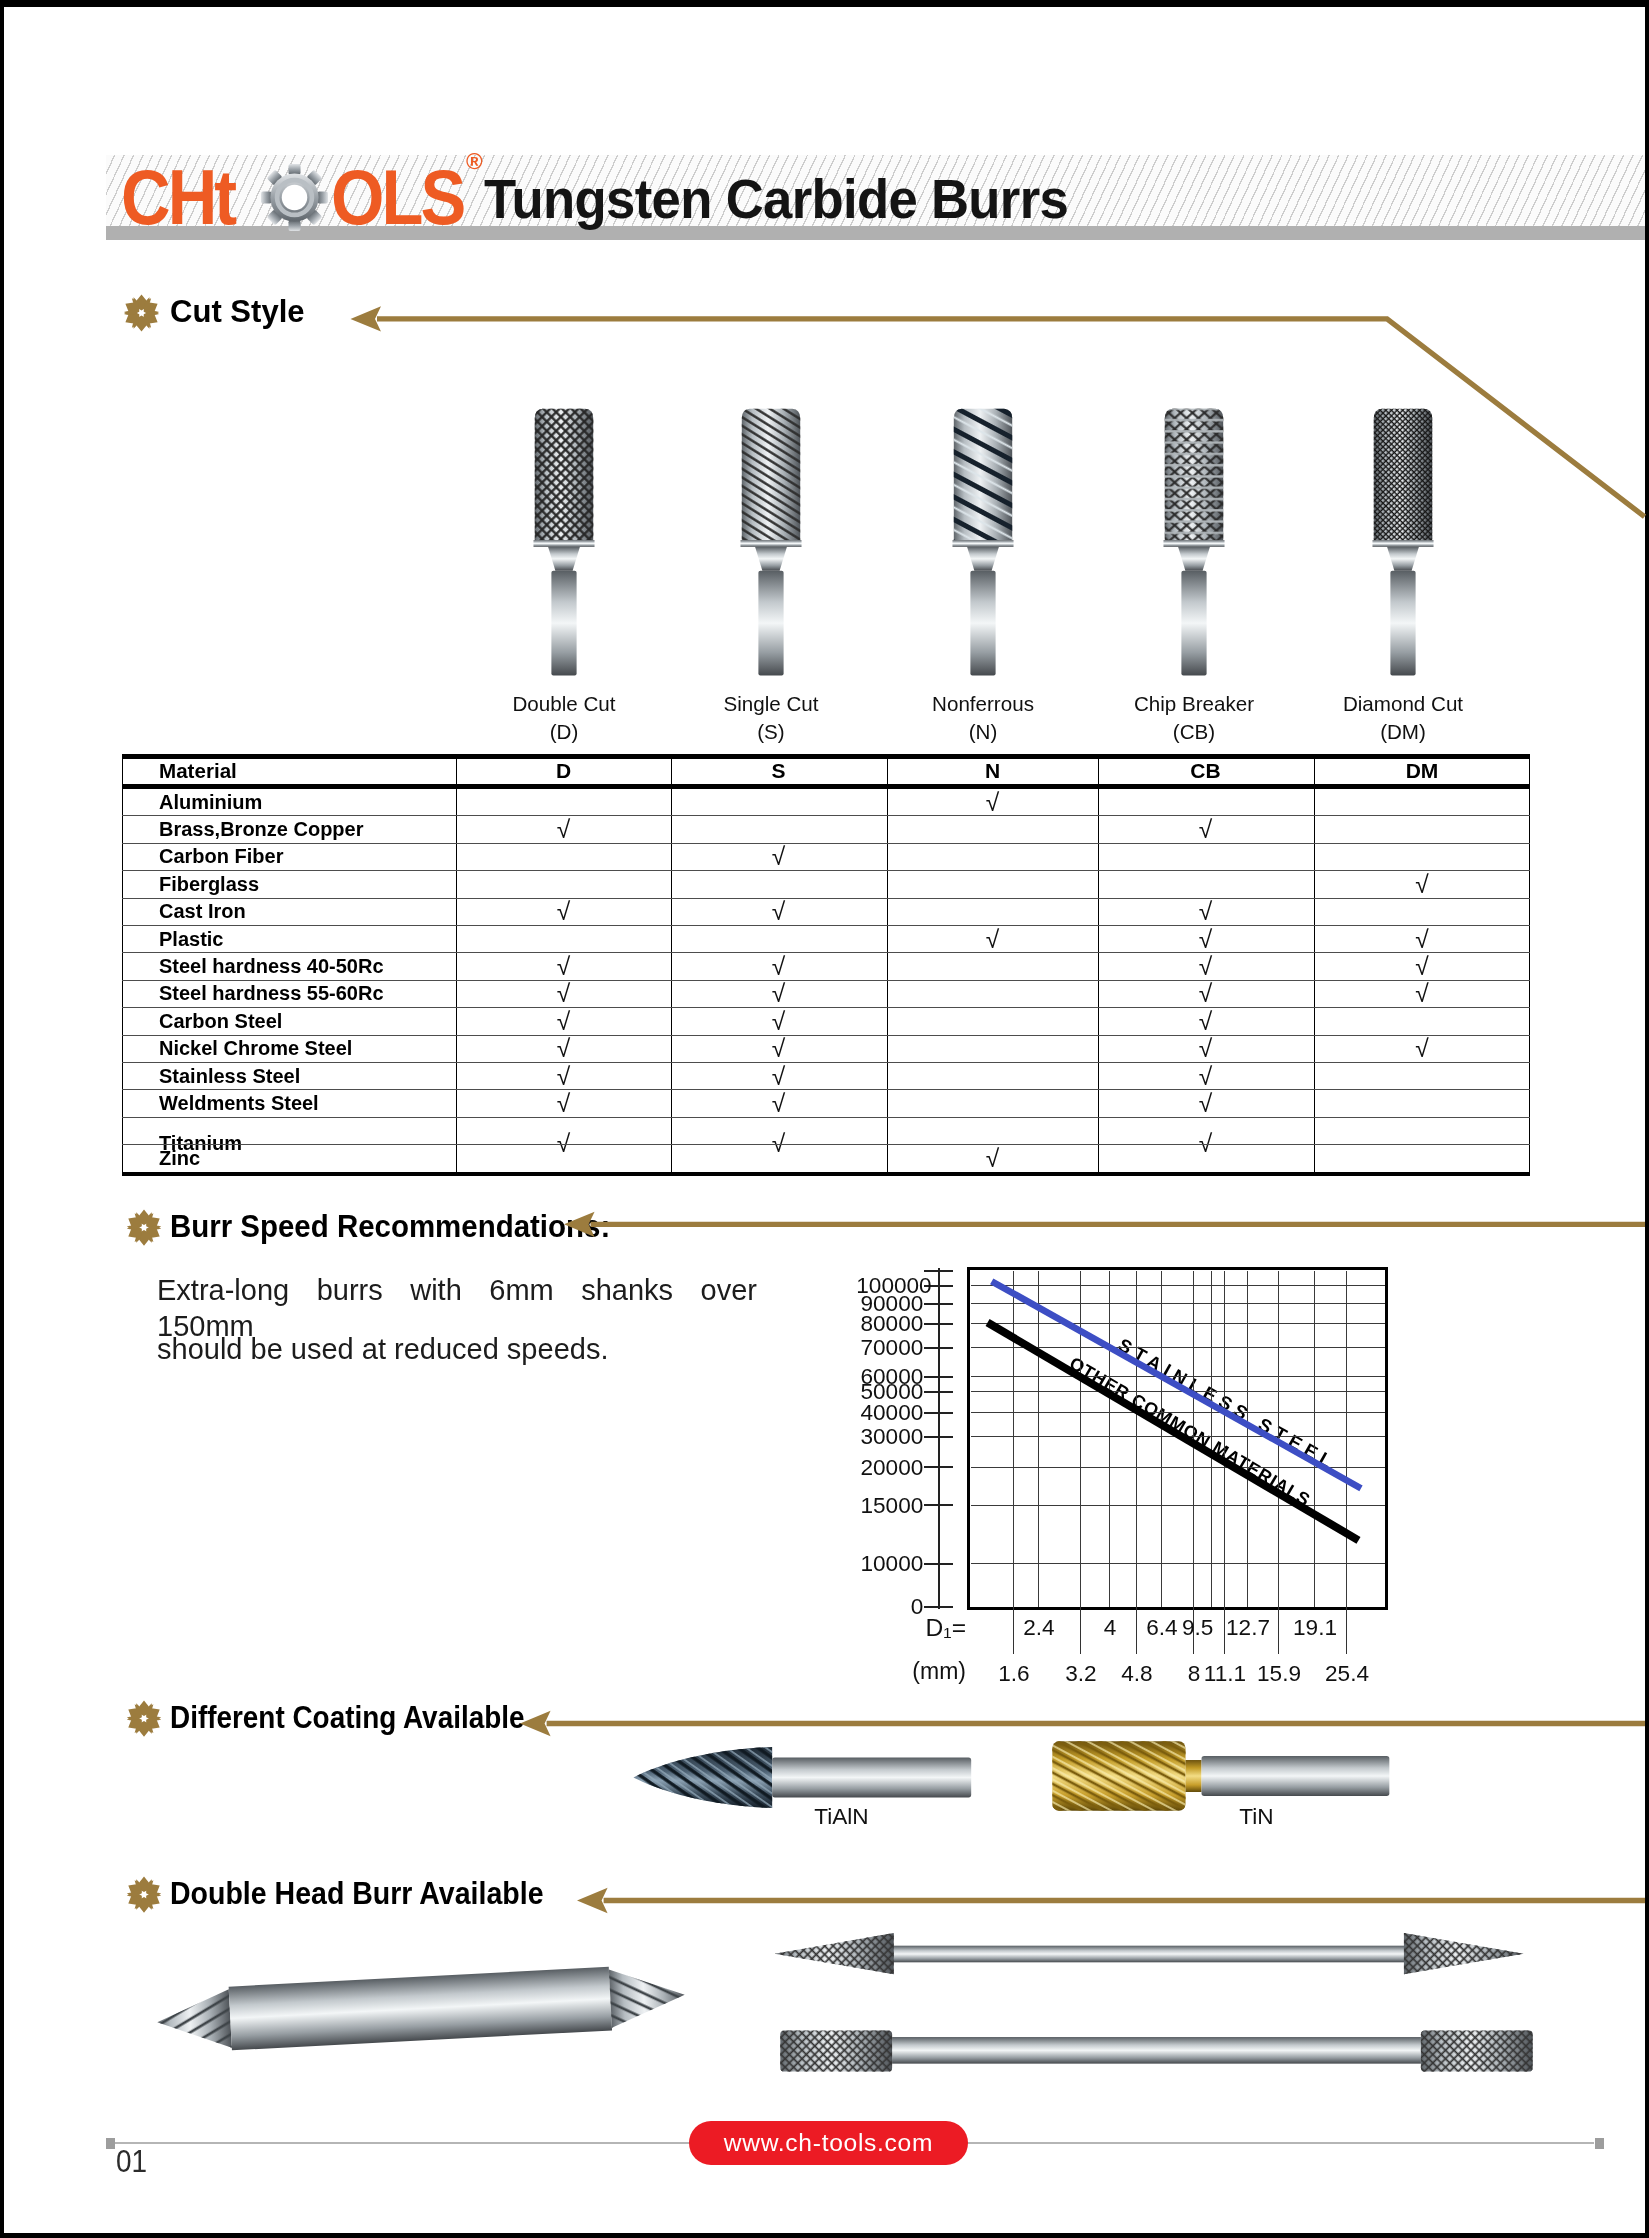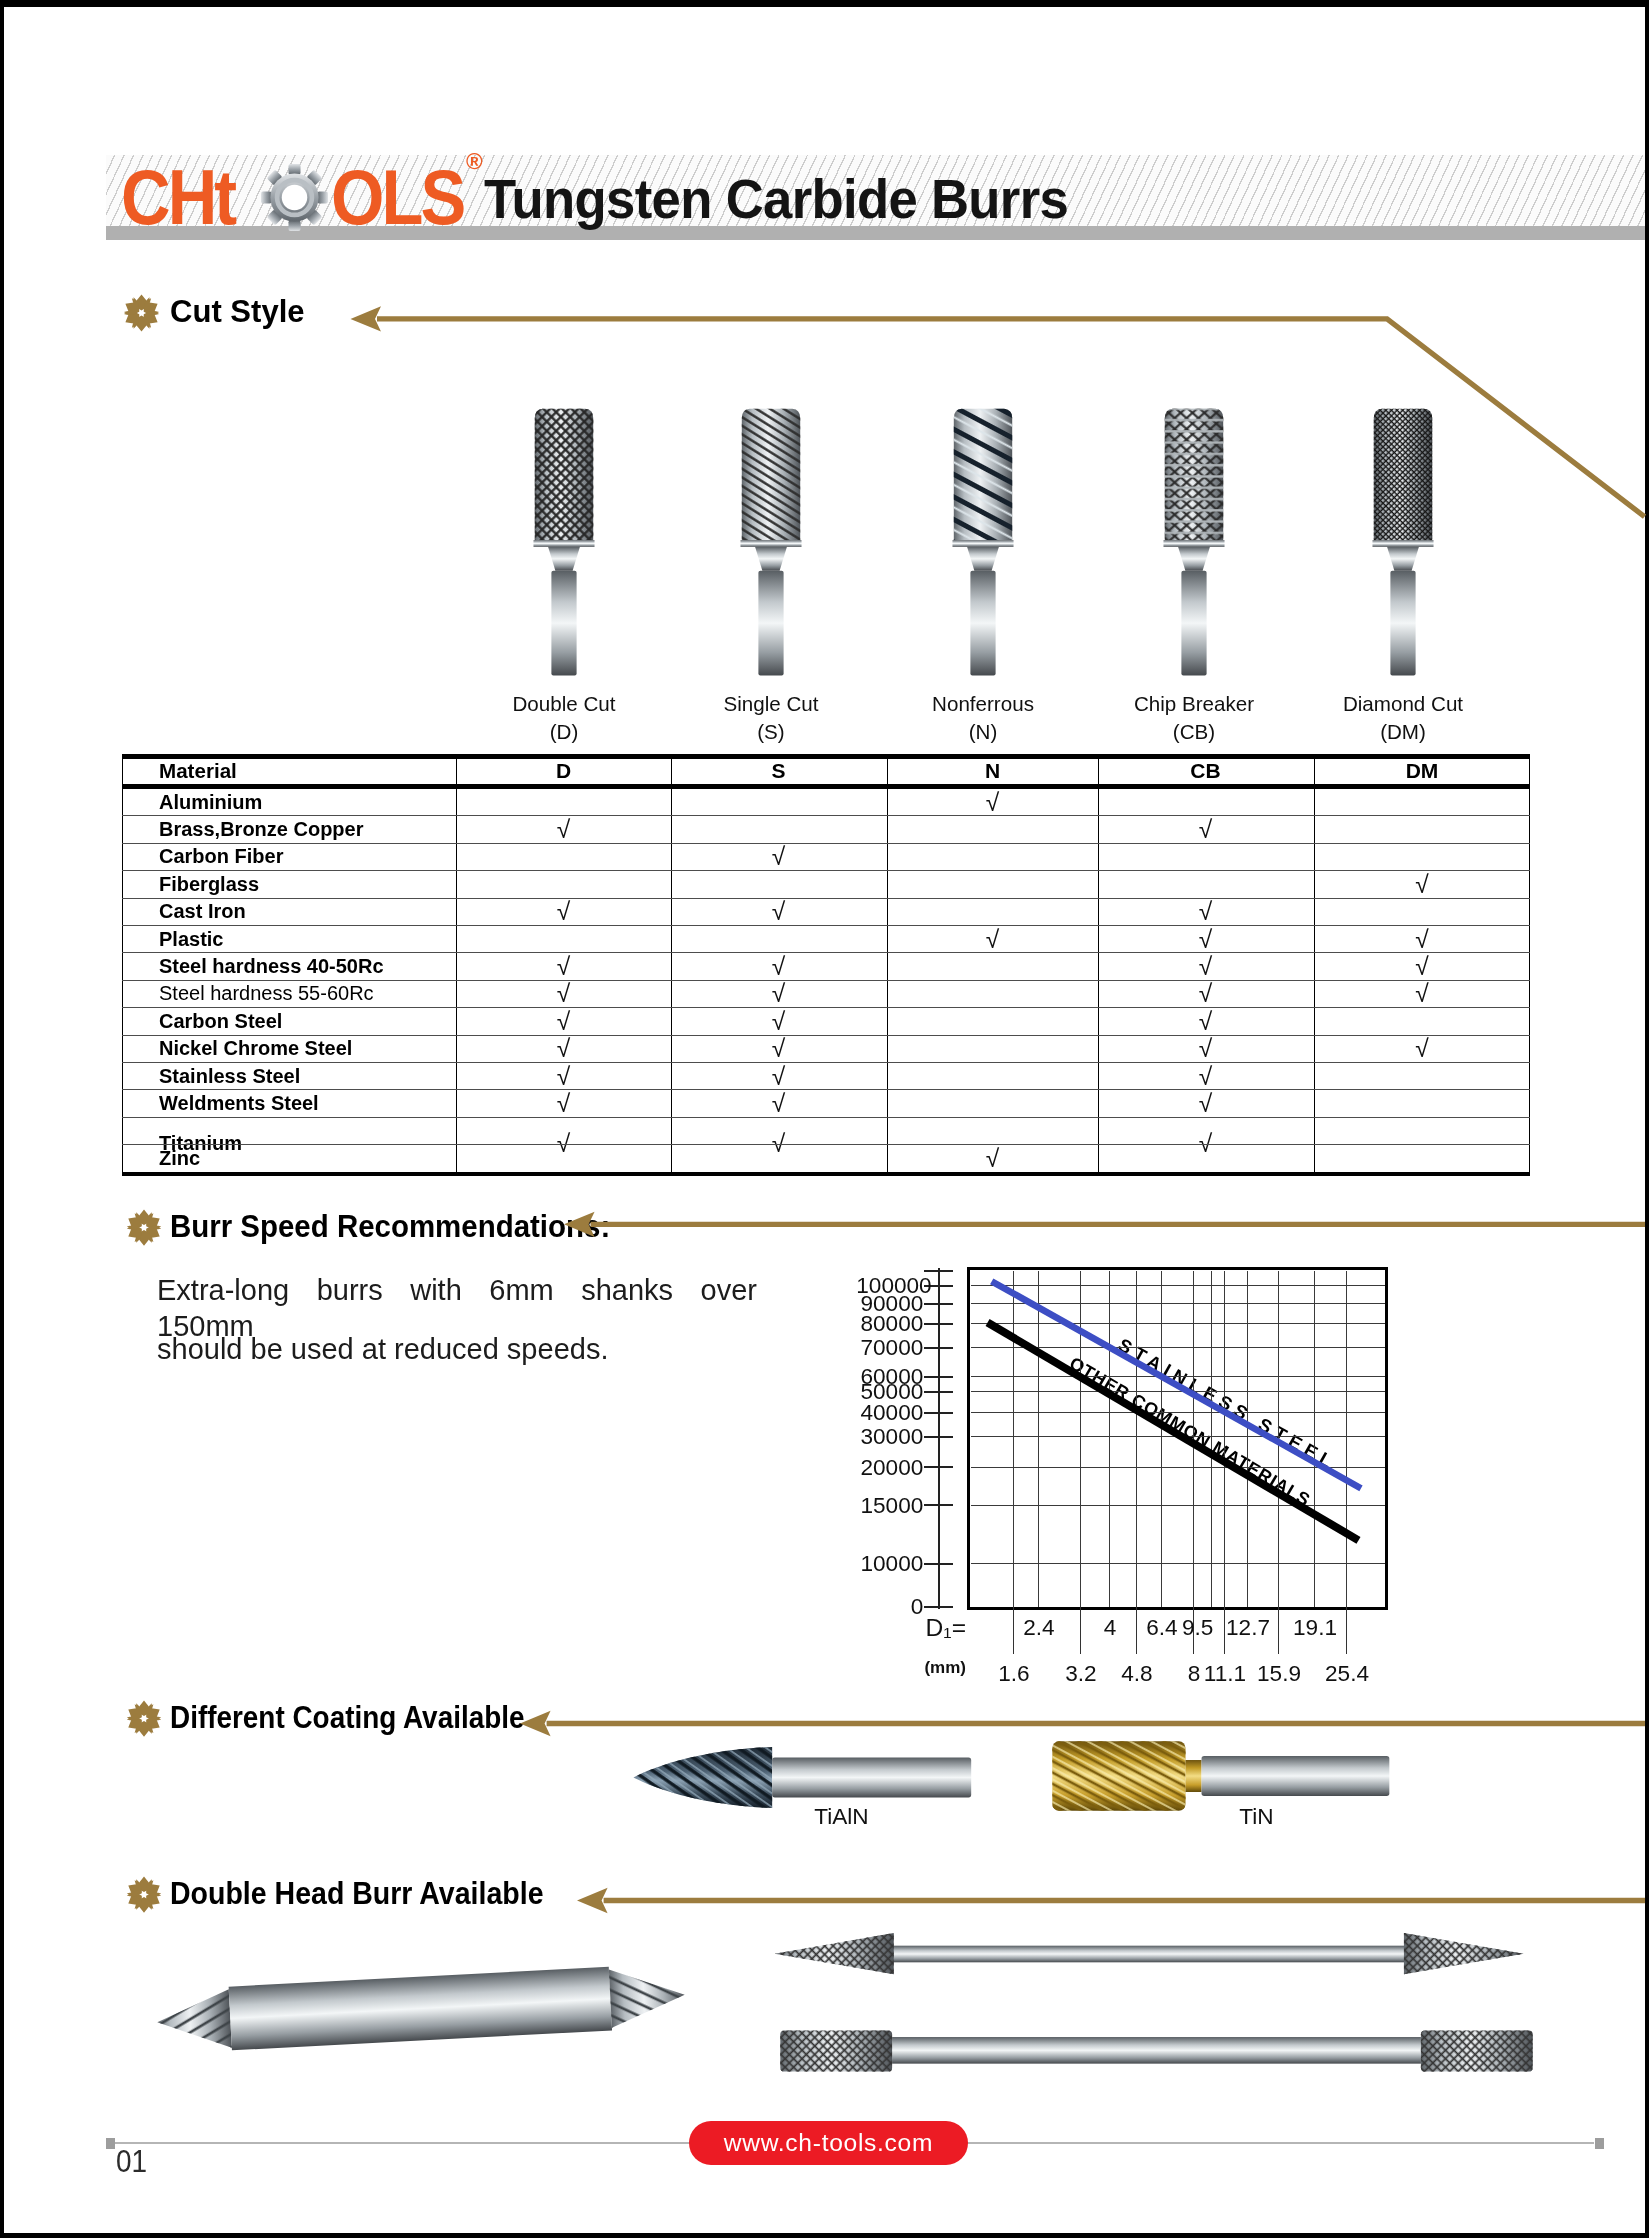--- a/index.html
+++ b/index.html
@@ -276,21 +276,21 @@
       <div style="position: absolute; left: 0px; top: 171px; width: 1408px; height: 1.3px; background: rgb(77, 77, 77);"></div>
       <div style="position: absolute; left: 0px; top: 199px; width: 1408px; height: 27px; padding-left: 20px;">
         <div style="position: absolute; left: 37px; top: 0px; width: 297px; height: 27px; line-height: 27px; font-size: 20px; font-weight: 700; color: rgb(0, 0, 0); white-space: nowrap;">Steel hardness 40-50Rc</div>
         <div style="position: absolute; left: 334px; top: 0px; width: 215px; height: 27px; line-height: 27px; text-align: center; font-size: 24.6px; color: rgb(17, 17, 17);">√</div>
         <div style="position: absolute; left: 549px; top: 0px; width: 215px; height: 27px; line-height: 27px; text-align: center; font-size: 24.6px; color: rgb(17, 17, 17);">√</div>
         <div style="position: absolute; left: 976px; top: 0px; width: 215px; height: 27px; line-height: 27px; text-align: center; font-size: 24.6px; color: rgb(17, 17, 17);">√</div>
         <div style="position: absolute; left: 1192px; top: 0px; width: 216px; height: 27px; line-height: 27px; text-align: center; font-size: 24.6px; color: rgb(17, 17, 17);">√</div>
       </div>
       <div style="position: absolute; left: 0px; top: 198px; width: 1408px; height: 1.3px; background: rgb(77, 77, 77);"></div>
       <div style="position: absolute; left: 0px; top: 226px; width: 1408px; height: 27px;">
-        <div style="position: absolute; left: 37px; top: 0px; width: 297px; height: 27px; line-height: 27px; font-size: 20px; font-weight: 400; color: rgb(0, 0, 0); white-space: nowrap;">Steel hardness 55-60Rc</div>
+        <div style="position: absolute; left: 37px; top: 0px; width: 297px; height: 27px; line-height: 27px; font-size: 20px; font-weight: 700; color: rgb(0, 0, 0); white-space: nowrap;">Steel hardness 55-60Rc</div>
         <div style="position: absolute; left: 334px; top: 0px; width: 215px; height: 27px; line-height: 27px; text-align: center; font-size: 24.6px; color: rgb(17, 17, 17);">√</div>
         <div style="position: absolute; left: 549px; top: 0px; width: 215px; height: 27px; line-height: 27px; text-align: center; font-size: 24.6px; color: rgb(17, 17, 17);">√</div>
         <div style="position: absolute; left: 976px; top: 0px; width: 215px; height: 27px; line-height: 27px; text-align: center; font-size: 24.6px; color: rgb(17, 17, 17);">√</div>
         <div style="position: absolute; left: 1192px; top: 0px; width: 216px; height: 27px; line-height: 27px; text-align: center; font-size: 24.6px; color: rgb(17, 17, 17);">√</div>
       </div>
       <div style="position: absolute; left: 0px; top: 226px; width: 1408px; height: 1.3px; background: rgb(77, 77, 77);"></div>
       <div style="position: absolute; left: 0px; top: 254px; width: 1408px; height: 27px;">
         <div style="position: absolute; left: 37px; top: 0px; width: 297px; height: 27px; line-height: 27px; font-size: 20px; font-weight: 700; color: rgb(0, 0, 0); white-space: nowrap;">Carbon Steel</div>
         <div style="position: absolute; left: 334px; top: 0px; width: 215px; height: 27px; line-height: 27px; text-align: center; font-size: 24.6px; color: rgb(17, 17, 17);">√</div>
         <div style="position: absolute; left: 549px; top: 0px; width: 215px; height: 27px; line-height: 27px; text-align: center; font-size: 24.6px; color: rgb(17, 17, 17);">√</div>
@@ -352,21 +352,21 @@
   <div class="abs" style="left:157px;top:1272px;width:600px;">
     <div class="pline">Extra-long burrs with 6mm shanks over 150mm</div>
     <div class="pline last">should be used at reduced speeds.</div>
   </div>
 
   <div class="abs" style="left:851px;top:1256px;width:638px;height:459px;">
     <div class="abs" style="left:116px;top:11.3px;width:421px;height:343px;border:3.3px solid #000;box-sizing:border-box;"></div>
     <div class="rot-lab" style="left:274px;top:78px;font-size:18.6px;letter-spacing:5.3px;transform:rotate(29.5deg);">STAINLESS STEEL</div>
     <div class="rot-lab" style="left:225px;top:97px;font-size:18px;letter-spacing:0.7px;transform:rotate(30.5deg);">OTHER COMMON MATERIALS</div>
     <div class="chart-lab" style="left:27px;top:358px;width:88px;text-align:right;font-size:24.6px;">D₁=</div>
-    <div class="chart-lab" style="left:35px;top:402px;width:80px;text-align:right;font-size:17px;font-weight:bold;">(mm)</div>
+    <div class="chart-lab" style="left:35px;top:402px;width:80px;text-align:right;font-size:23px;">(mm)</div>
   <div style="position: absolute; left: 120px; top: 29px; width: 414px; height: 1.3px; background: rgb(58, 58, 58);"></div>
       <div style="position: absolute; left: 120px; top: 47px; width: 414px; height: 1.3px; background: rgb(58, 58, 58);"></div>
       <div style="position: absolute; left: 120px; top: 67px; width: 414px; height: 1.3px; background: rgb(58, 58, 58);"></div>
       <div style="position: absolute; left: 120px; top: 91px; width: 414px; height: 1.3px; background: rgb(58, 58, 58);"></div>
       <div style="position: absolute; left: 120px; top: 120px; width: 414px; height: 1.3px; background: rgb(58, 58, 58);"></div>
       <div style="position: absolute; left: 120px; top: 135px; width: 414px; height: 1.3px; background: rgb(58, 58, 58);"></div>
       <div style="position: absolute; left: 120px; top: 156px; width: 414px; height: 1.3px; background: rgb(58, 58, 58);"></div>
       <div style="position: absolute; left: 120px; top: 180px; width: 414px; height: 1.3px; background: rgb(58, 58, 58);"></div>
       <div style="position: absolute; left: 120px; top: 211px; width: 414px; height: 1.3px; background: rgb(58, 58, 58);"></div>
       <div style="position: absolute; left: 120px; top: 249px; width: 414px; height: 1.3px; background: rgb(58, 58, 58);"></div>

